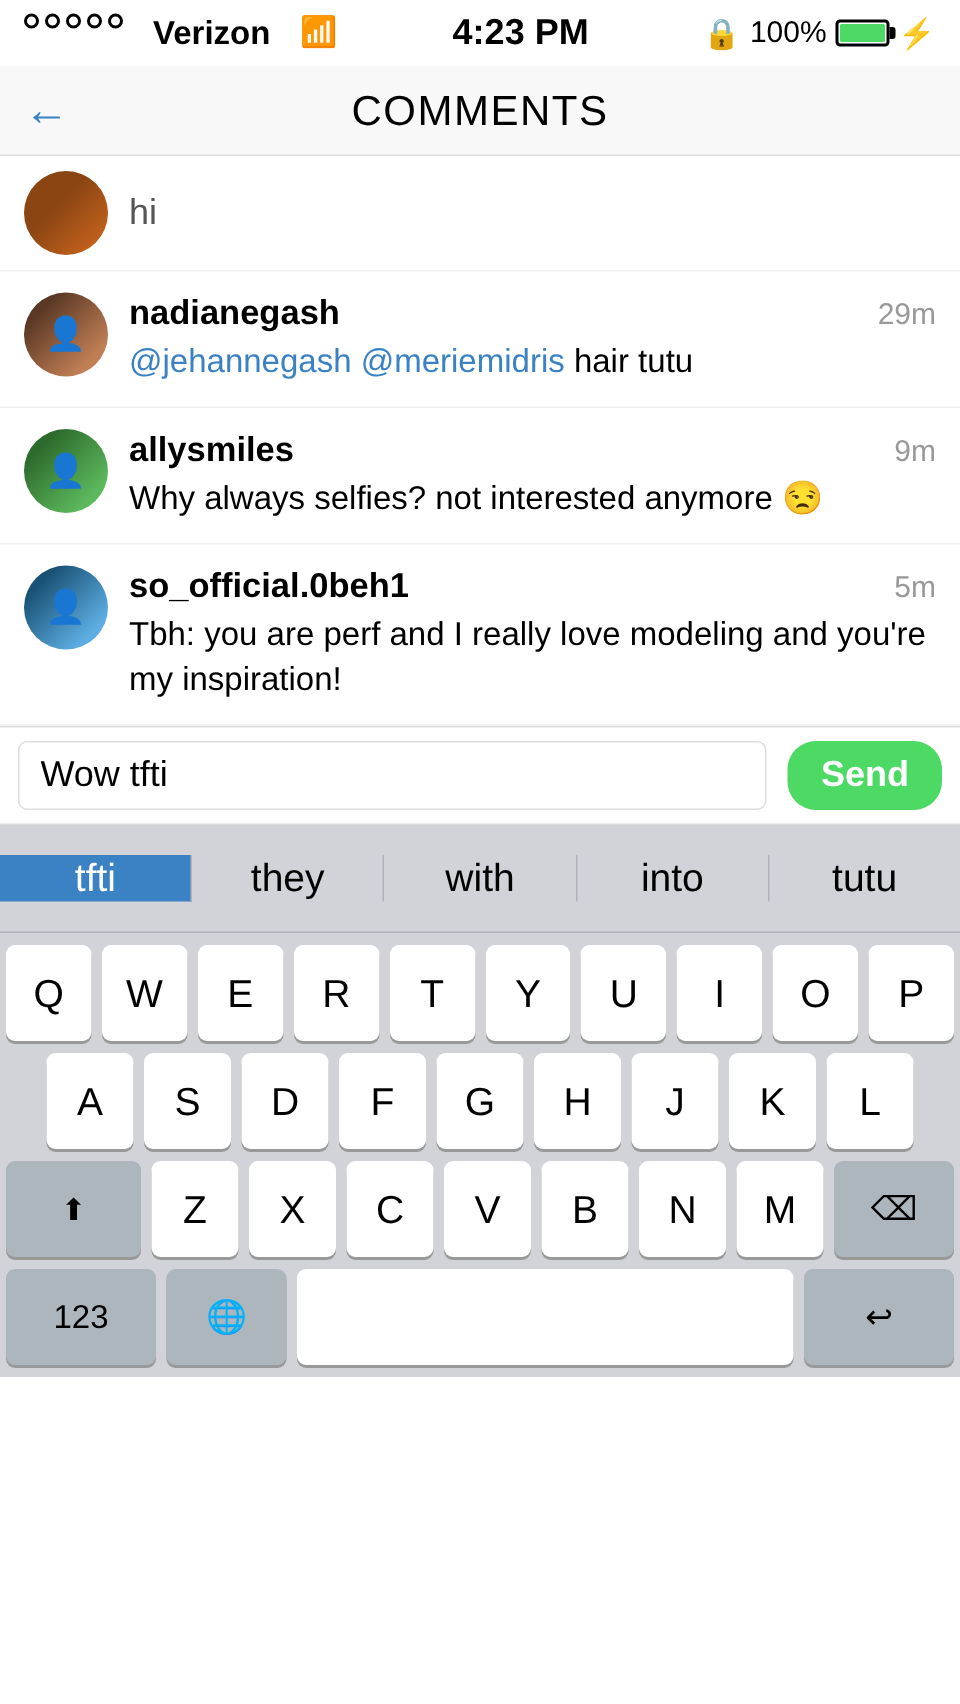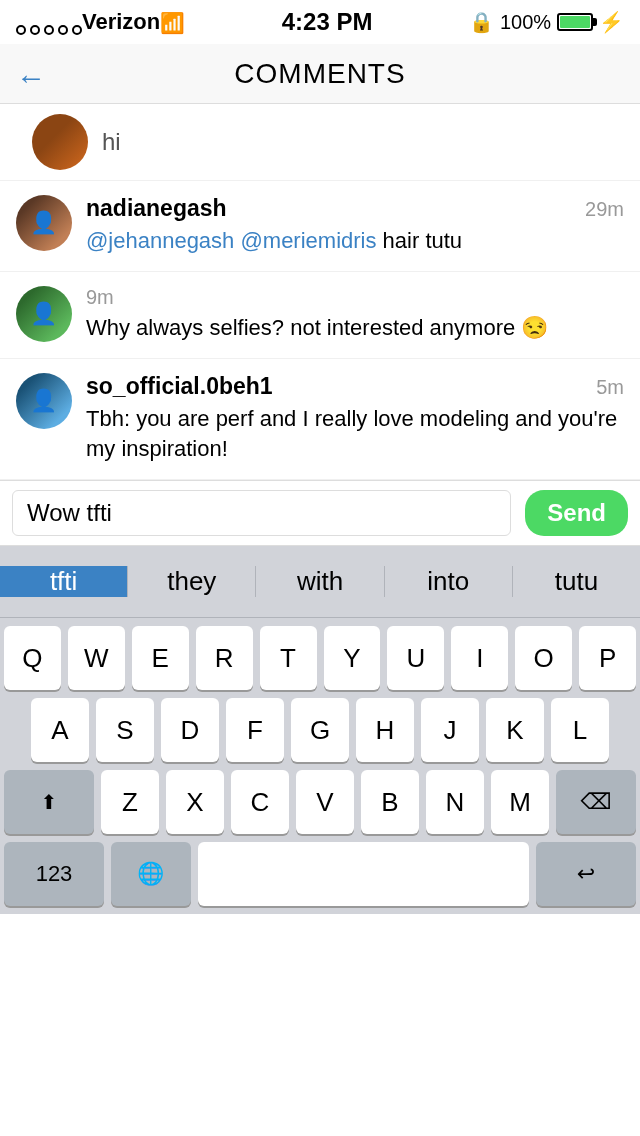--- a/index.html
+++ b/index.html
@@ -16,21 +16,21 @@
     .status-bar {
       height: 44px;
       background: #fff;
       display: flex;
       align-items: center;
       justify-content: space-between;
       padding: 0 16px;
       font-size: 24px;
       font-weight: 500;
     }
-    .status-left { display: flex; align-items: flex-end; gap: 0; }
+    .status-left { display: flex; align-items: flex-start; gap: 20px; }
     .status-dots { display: flex; gap: 4px; }
     .status-dot {
       width: 10px; height: 10px;
       border: 2px solid #000;
       border-radius: 50%;
     }
     .status-carrier { font-size: 22px; font-weight: 600; }
     .status-wifi { font-size: 20px; }
     .status-center { font-size: 24px; font-weight: 600; }
     .status-right { display: flex; align-items: center; gap: 6px; font-size: 20px; }
@@ -85,21 +85,21 @@
     }
 
     
     .comments-area {
       background: #fff;
       overflow-y: auto;
     }
 
     
     .comment-partial {
-      padding: 10px 32px;
+      padding: 10px 16px;
       display: flex;
       align-items: center;
       gap: 14px;
       border-bottom: 1px solid #f0f0f0;
     }
     .partial-text {
       font-size: 24px;
       color: #555;
     }
 
@@ -327,20 +327,21 @@
         <span class="mention">@meriemidris</span>
         <span> hair tutu</span>
       </div>
     </div>
   </div>
 
   <div class="comment-row">
     <div class="avatar" style="background: linear-gradient(135deg,#2d6a2d 20%,#5cb85c 80%); display:flex; align-items:center; justify-content:center; color:#fff; font-size:22px;">👤</div>
     <div class="comment-body">
       <div class="comment-header">
+        <span class="comment-username">allysmiles</span>
         <span class="comment-time">9m</span>
       </div>
       <div class="comment-text">Why always selfies? not interested anymore 😒</div>
     </div>
   </div>
 
   <div class="comment-row">
     <div class="avatar" style="background: linear-gradient(135deg,#1a5276 20%,#5dade2 80%); display:flex; align-items:center; justify-content:center; color:#fff; font-size:22px;">👤</div>
     <div class="comment-body">
       <div class="comment-header">

